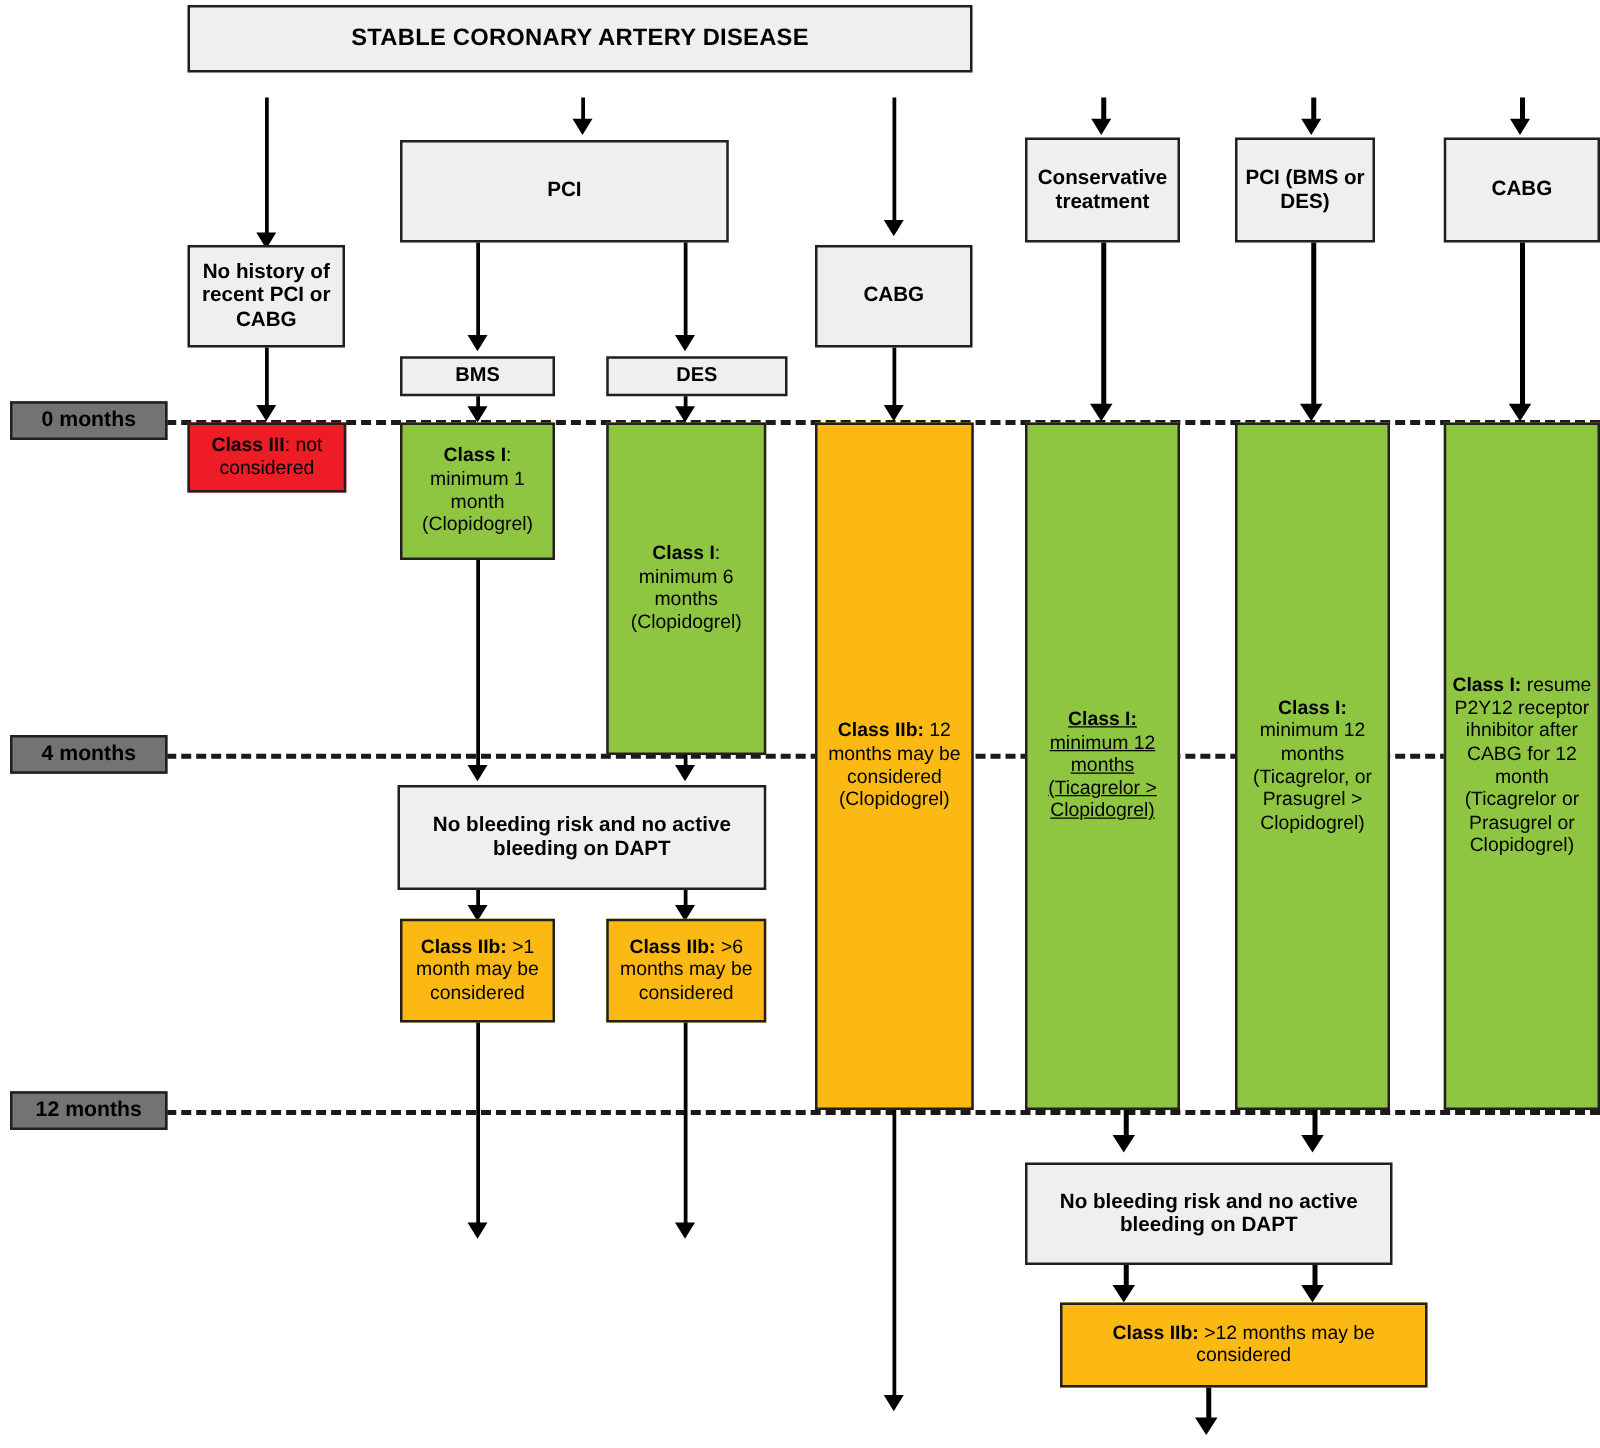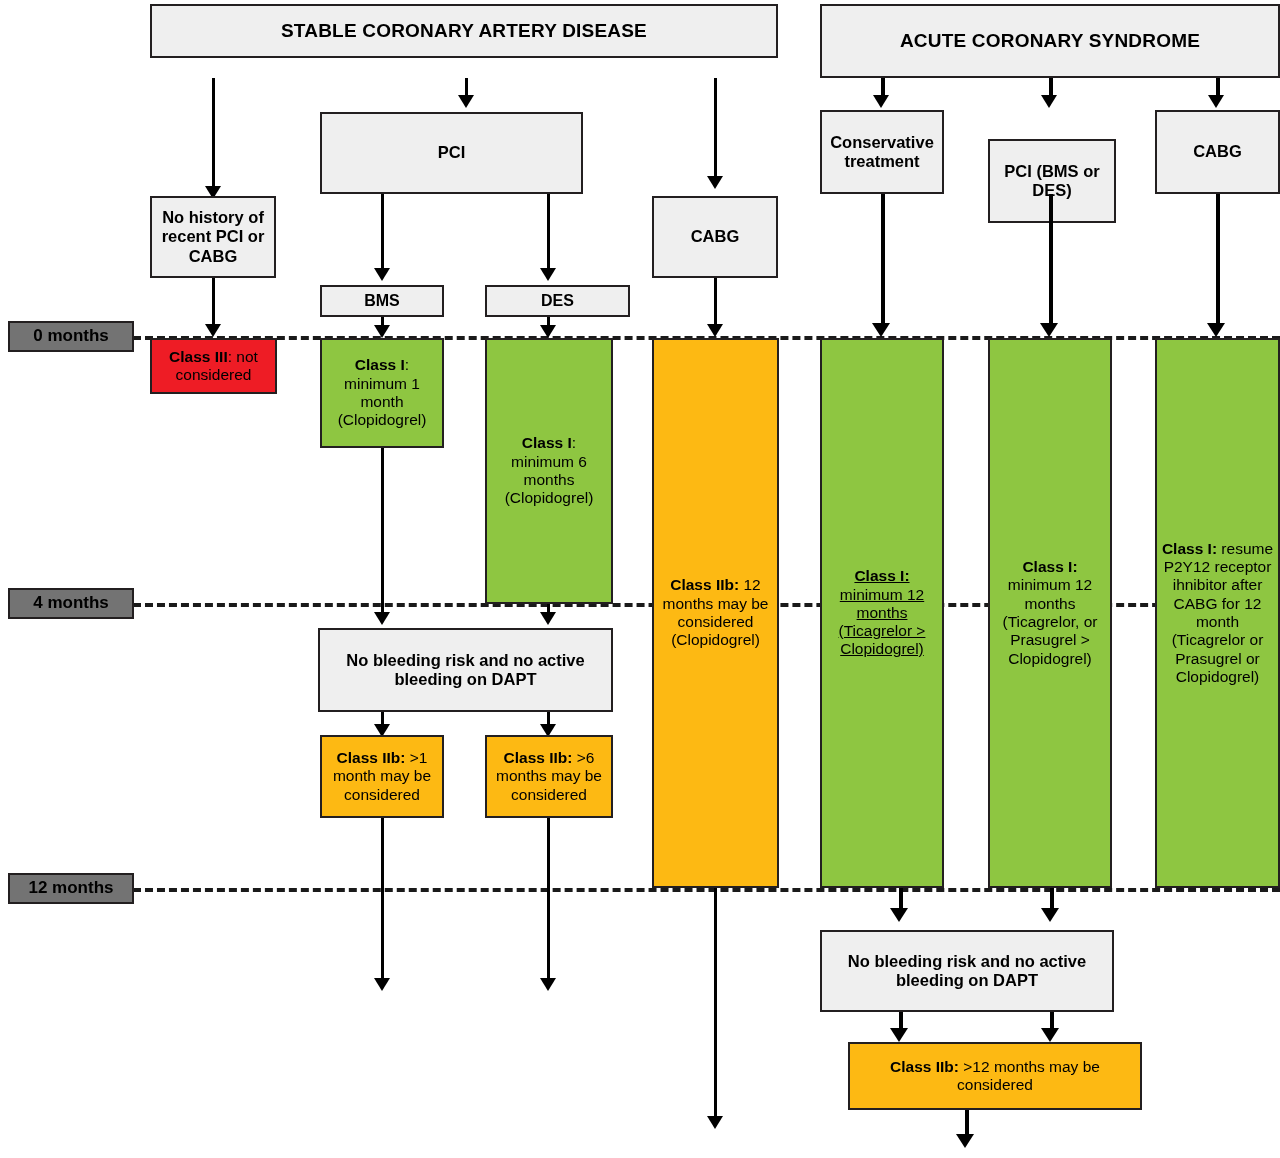--- a/index.html
+++ b/index.html
@@ -77,23 +77,20 @@
   <div class="box blue tl-label" style="left:8px;top:588px;width:126px;height:31px;">
     <span>4 months</span>
   </div>
   <div class="box blue tl-label" style="left:8px;top:873px;width:126px;height:31px;">
     <span>12 months</span>
   </div>
 
   <div class="box grey hdr" style="left:150px;top:4px;width:628px;height:54px;">
     <span>STABLE CORONARY ARTERY DISEASE</span>
   </div>
-  <div class="box grey hdr" style="left:820px;top:4px;width:460px;height:74px;">
-    <span>ACUTE CORONARY SYNDROME</span>
-  </div>
 
   <div class="vline" style="left:212px;top:78px;height:112px;"></div>
   <div class="arrowhead" style="left:205px;top:186px;"></div>
 
   <div class="vline" style="left:465px;top:78px;height:22px;"></div>
   <div class="arrowhead" style="left:458px;top:95px;"></div>
 
   <div class="vline" style="left:714px;top:78px;height:102px;"></div>
   <div class="arrowhead" style="left:707px;top:176px;"></div>
 
@@ -114,21 +111,21 @@
     <span>PCI</span>
   </div>
 
   <div class="box grey node" style="left:652px;top:196px;width:126px;height:82px;">
     <span>CABG</span>
   </div>
 
   <div class="box grey node" style="left:820px;top:110px;width:124px;height:84px;">
     <span>Conservative treatment</span>
   </div>
-  <div class="box grey node" style="left:988px;top:110px;width:128px;height:84px;margin-top:29px;">
+  <div class="box grey node" style="left:988px;top:110px;width:112px;height:84px;">
     <span>PCI (BMS or DES)</span>
   </div>
   <div class="box grey node" style="left:1155px;top:110px;width:125px;height:84px;">
     <span>CABG</span>
   </div>
 
   <div class="vline" style="left:381px;top:194px;height:78px;"></div>
   <div class="arrowhead" style="left:374px;top:268px;"></div>
   <div class="vline" style="left:547px;top:194px;height:78px;"></div>
   <div class="arrowhead" style="left:540px;top:268px;"></div>

